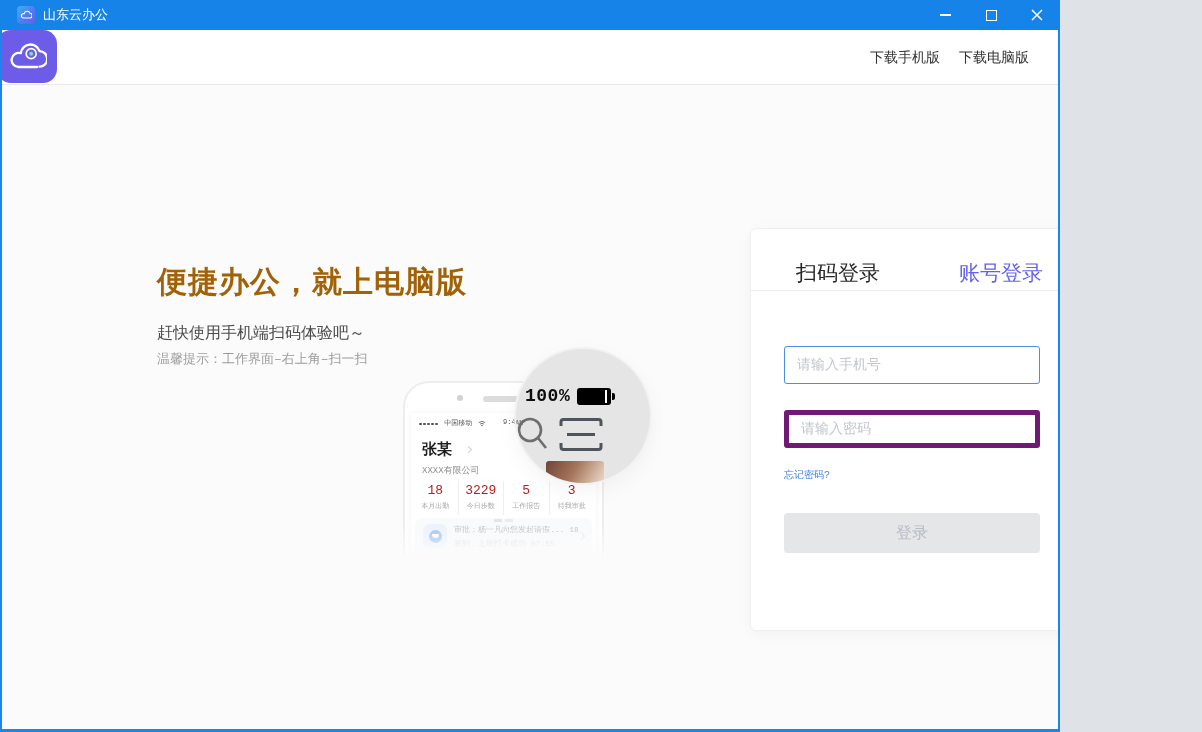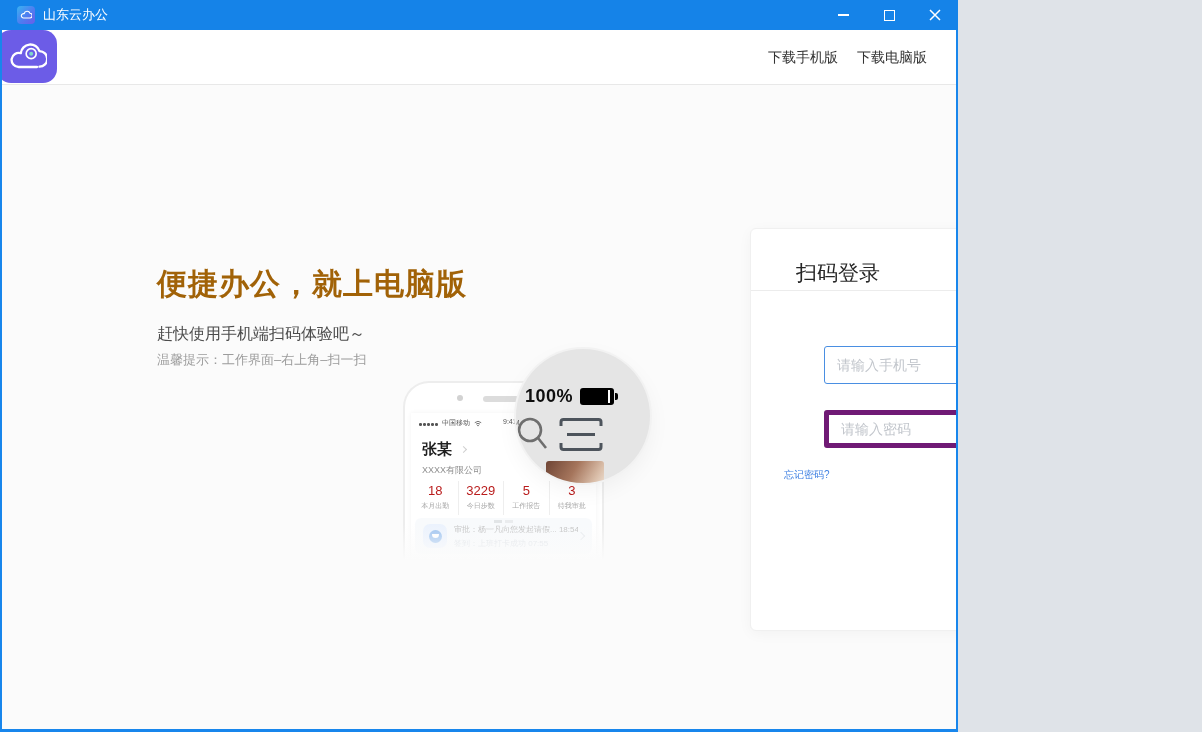--- a/index.html
+++ b/index.html
@@ -1,18 +1,18 @@
 <!DOCTYPE html>
 <html><head>
 <meta charset="utf-8">
 <style>
   * { margin:0; padding:0; box-sizing:border-box; }
   html,body { background:#dfe3e8; }
   body { font-family:"Liberation Sans","DejaVu Sans",sans-serif; }
-  #app { position:relative; width:958px; height:732px; background:#fbfbfb; overflow:hidden; }
+  #app { position:relative; width:1060px; height:732px; background:#fbfbfb; overflow:hidden;font-family:Liberation Mono, monospace; }
 
   
   .titlebar { position:absolute; top:0; left:0; right:0; height:30px; background:#1583e8; display:flex; align-items:center; z-index:20; }
   .tb-icon { width:18px; height:18px; margin-left:17px; border-radius:4px;
              background:linear-gradient(135deg,#39b3f2 0%,#4f7cf0 55%,#6b5ce8 100%);
              display:flex; align-items:center; justify-content:center; }
   .tb-title { color:#fff; font-size:13px; margin-left:8px; }
   .tb-controls { position:absolute; right:0; top:0; height:30px; display:flex; }
   .tb-btn { width:46px; height:30px; display:flex; align-items:center; justify-content:center; cursor:pointer; }
   .ico-min { width:11px; height:2px; background:#fff; }
@@ -86,21 +86,21 @@
   .loupe-time { position:absolute; left:-22px; top:70px; font-size:7px; color:#666; }
 
   
   .card { position:absolute; left:750px; top:228px; width:322px; height:403px; background:#fff;
           border:1px solid #f0f0f0; border-radius:6px; box-shadow:0 3px 14px rgba(0,0,0,0.04); z-index:5; }
   .card-tabs { position:relative; height:62px; border-bottom:1px solid #ececec; }
   .tab { position:absolute; top:30px; font-size:21px; cursor:pointer; }
   .tab-scan { left:45px; color:#262626; }
   .tab-account { left:208px; color:#6462ea; }
   .field { position:absolute; left:33px; width:256px; height:38px; border-radius:3px; font-size:14px;
-           padding:14px 12px; outline:none; font-family:inherit; background:#fff;margin-left:40px; }
+           padding:14px 12px; outline:none; font-family:inherit; background:#fff; }
   .field::placeholder { color:#c2c6cc; opacity:1; }
   .field-phone { top:117px; border:1px solid #4a8fe2; }
   .field-pass { top:181px; border:5px solid #701a75; }
   .forgot { position:absolute; left:33px; top:239px; font-size:10px; color:#3d7fe2; cursor:pointer; }
   .submit { position:absolute; left:33px; top:284px; width:256px; height:40px; border:none; border-radius:4px;
             background:#e5e6e7; color:#b6bcc6; font-size:16px; font-family:inherit; }
 </style>
 </head>
 <body>
 
@@ -218,18 +218,19 @@
   <div class="phone-fade"></div>
 
   <div class="card">
     <div class="card-tabs">
       <span class="tab tab-scan">扫码登录</span>
       <span class="tab tab-account">账号登录</span>
     </div>
     <input class="field field-phone" type="text" placeholder="请输入手机号" style="">
     <input class="field field-pass" type="password" placeholder="请输入密码" style="">
     <span class="forgot">忘记密码?</span>
+    <button class="submit">登录</button>
   </div>
 
   <div class="edge-left"></div>
   <div class="edge-right"></div>
   <div class="edge-bottom"></div>
 </div>
 
 </body></html>

